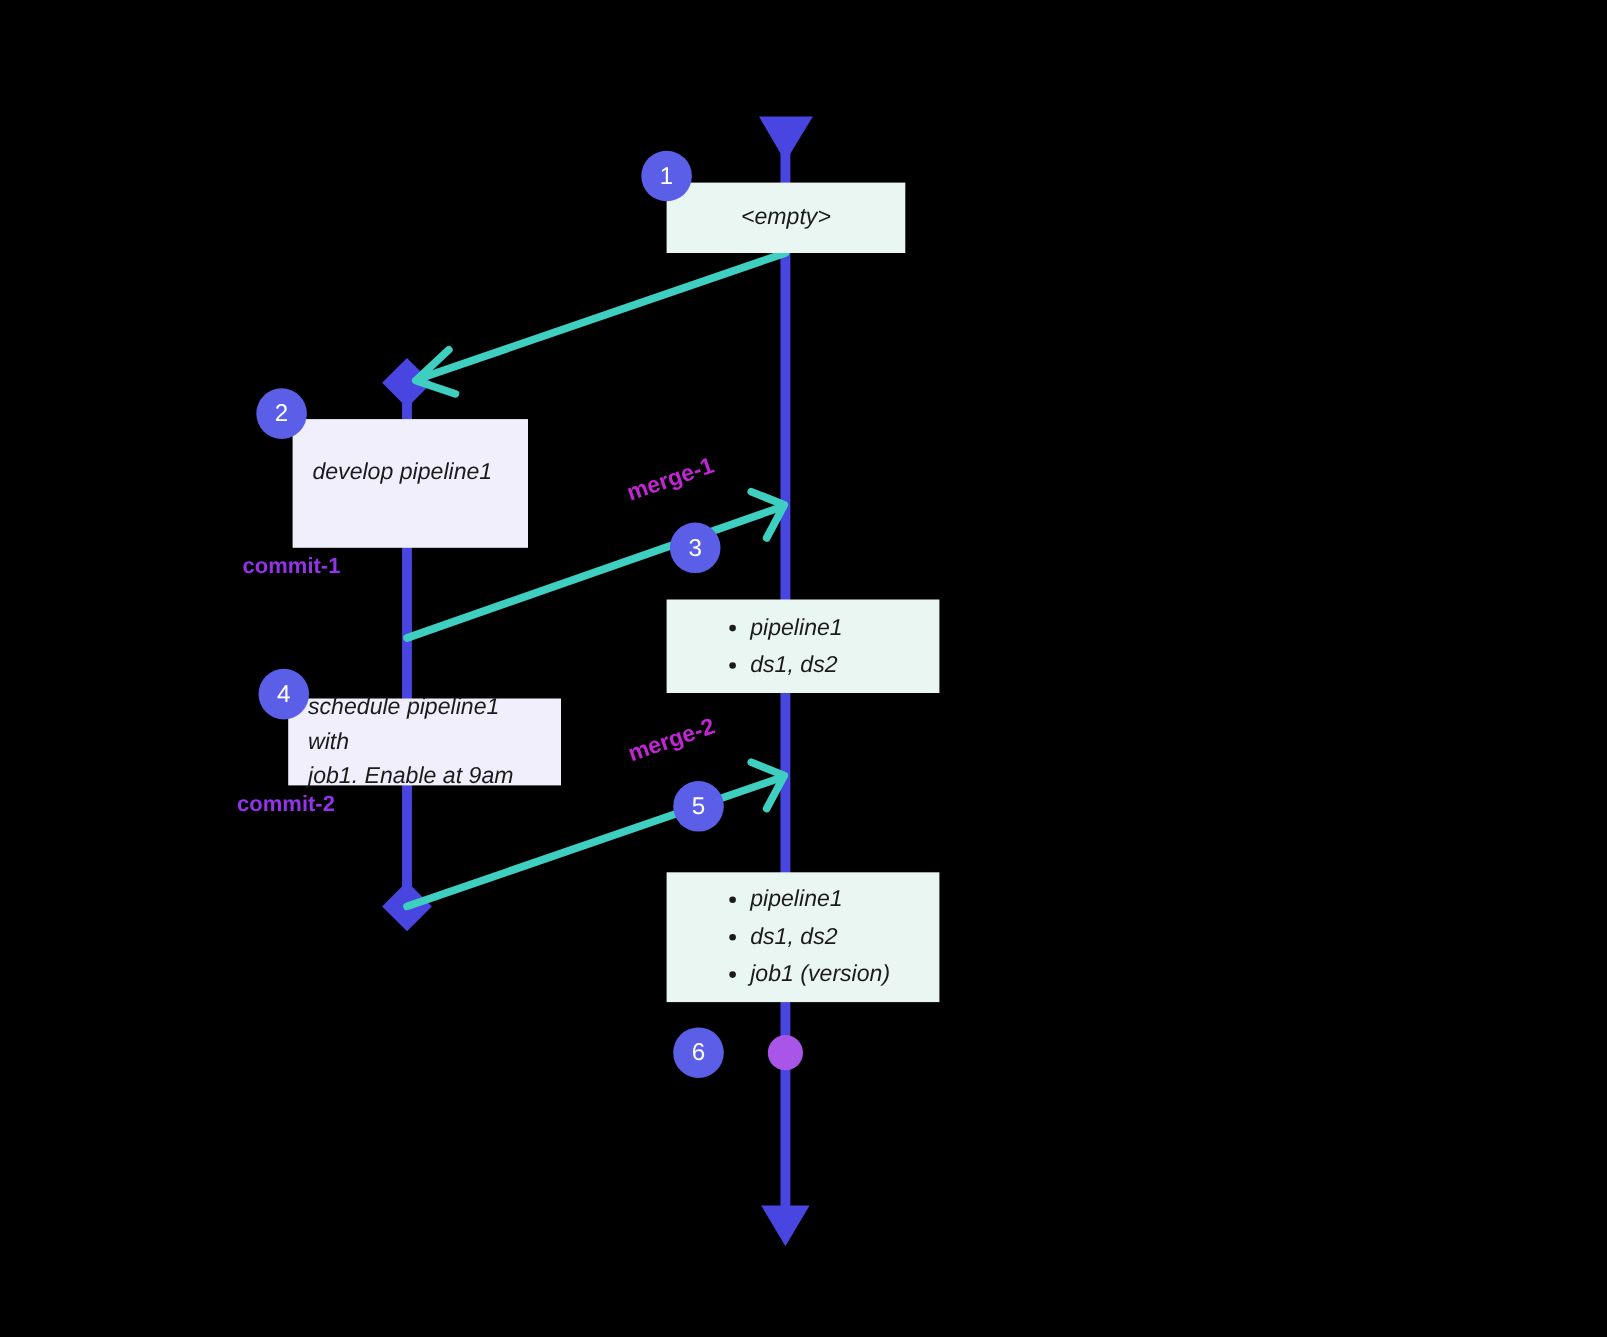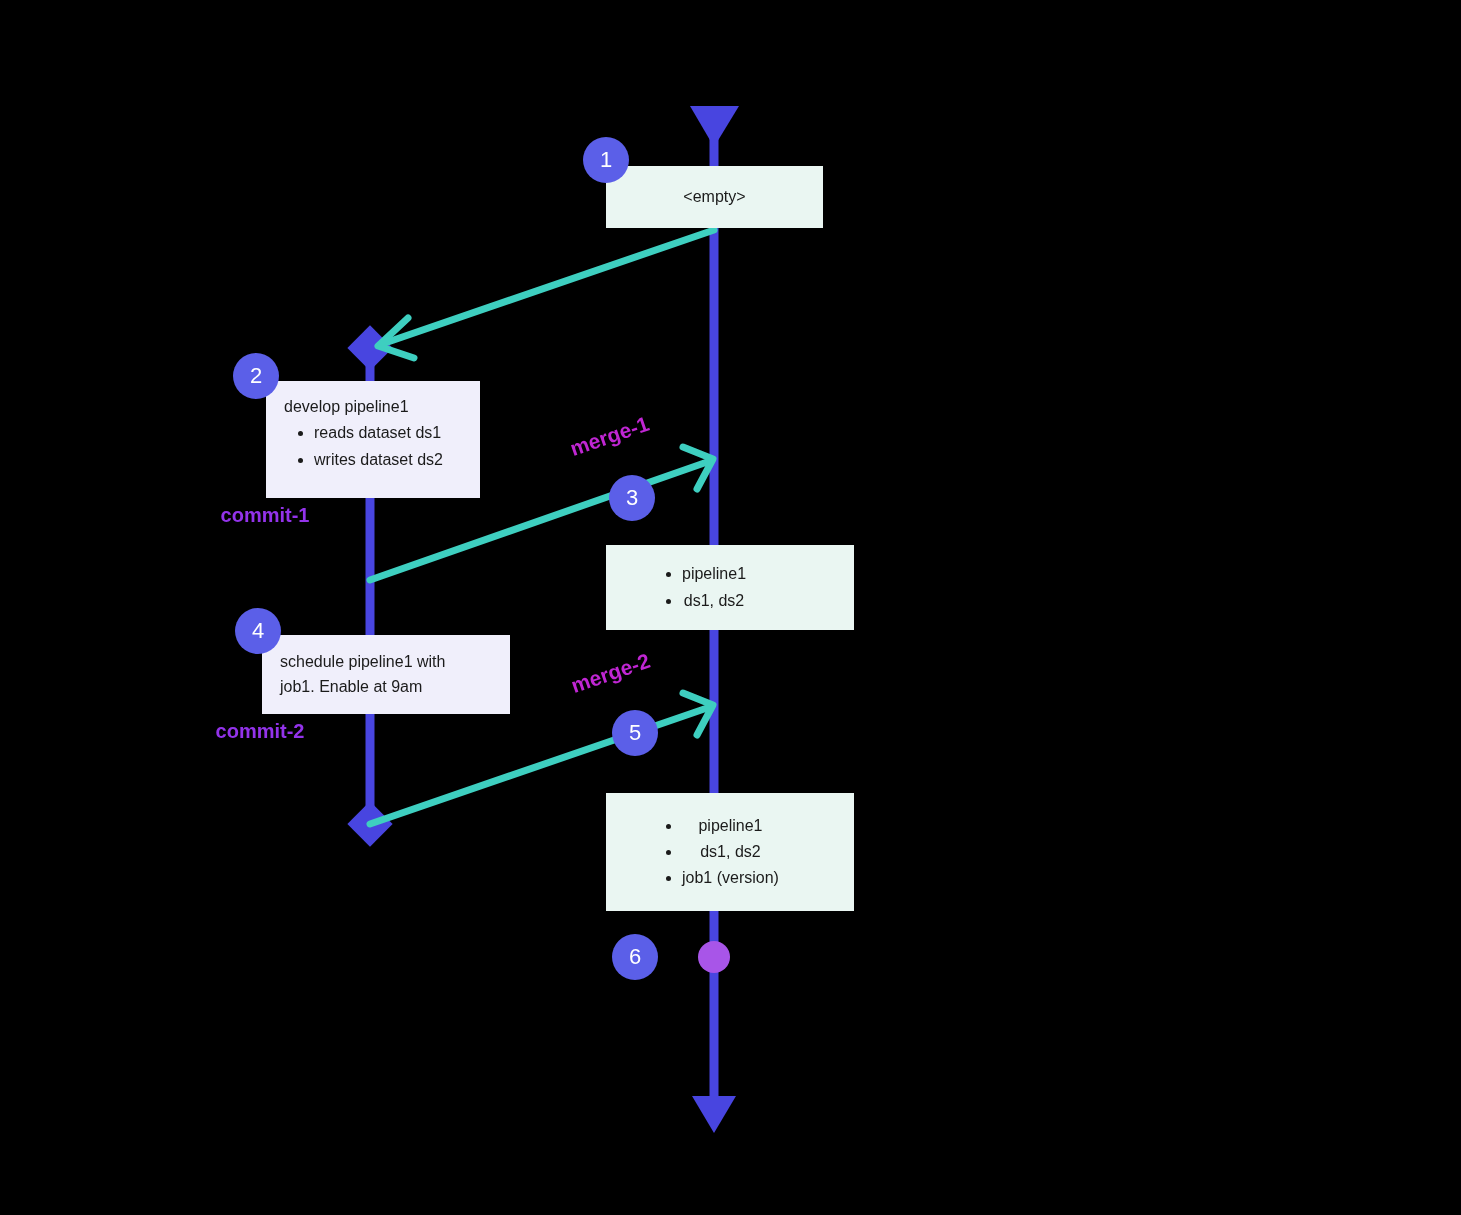--- a/index.html
+++ b/index.html
@@ -20,26 +20,27 @@
   svg.layer {
     position: absolute;
     left: 0;
     top: 0;
     width: 1461px;
     height: 1215px;
   }
   .node-box {
     position: absolute;
     box-sizing: border-box;
-    padding: 14px 18px;
+    padding: 32px 18px;
     color: #1b1b1b;
-    font-size: 16px;
+    font-size: 21px;
     line-height: 1.52;
+    font-style: italic;
   }
-  .node-box.mint { background: #eaf6f2; text-align: center; }
+  .node-box.mint { background: #eaf6f2; }
   .node-box.lav  { background: #f0effb; }
   .node-box .hdr { margin: 0 0 2px 0; }
   .node-box ul {
     margin: 0;
     padding-left: 30px;
     list-style: disc;
   }
   .node-box ul li { margin: 2px 0; }
   .node-box.centered { text-align: center; }
 
@@ -118,24 +119,20 @@
 
     <circle cx="714" cy="957" r="16" fill="#a855e8"></circle>
   </svg>
 
   <div class="node-box mint centered" style="left:606px; top:166px; width:217px; height:62px; display:flex; align-items:center; justify-content:center;">
     <span>&lt;empty&gt;</span>
   </div>
 
   <div class="node-box lav" style="left:266px; top:381px; width:214px; height:117px;">
     <div class="hdr">develop pipeline1</div>
-    <ul>
-      <li>reads dataset ds1</li>
-      <li>writes dataset ds2</li>
-    </ul>
   </div>
 
   <div class="node-box mint" style="left:606px; top:545px; width:248px; height:85px; display:flex; align-items:center;">
     <ul style="padding-left:58px;">
       <li>pipeline1</li>
       <li>ds1, ds2</li>
     </ul>
   </div>
 
   <div class="node-box lav" style="left:262px; top:635px; width:248px; height:79px; display:flex; flex-direction:column; justify-content:center;">

